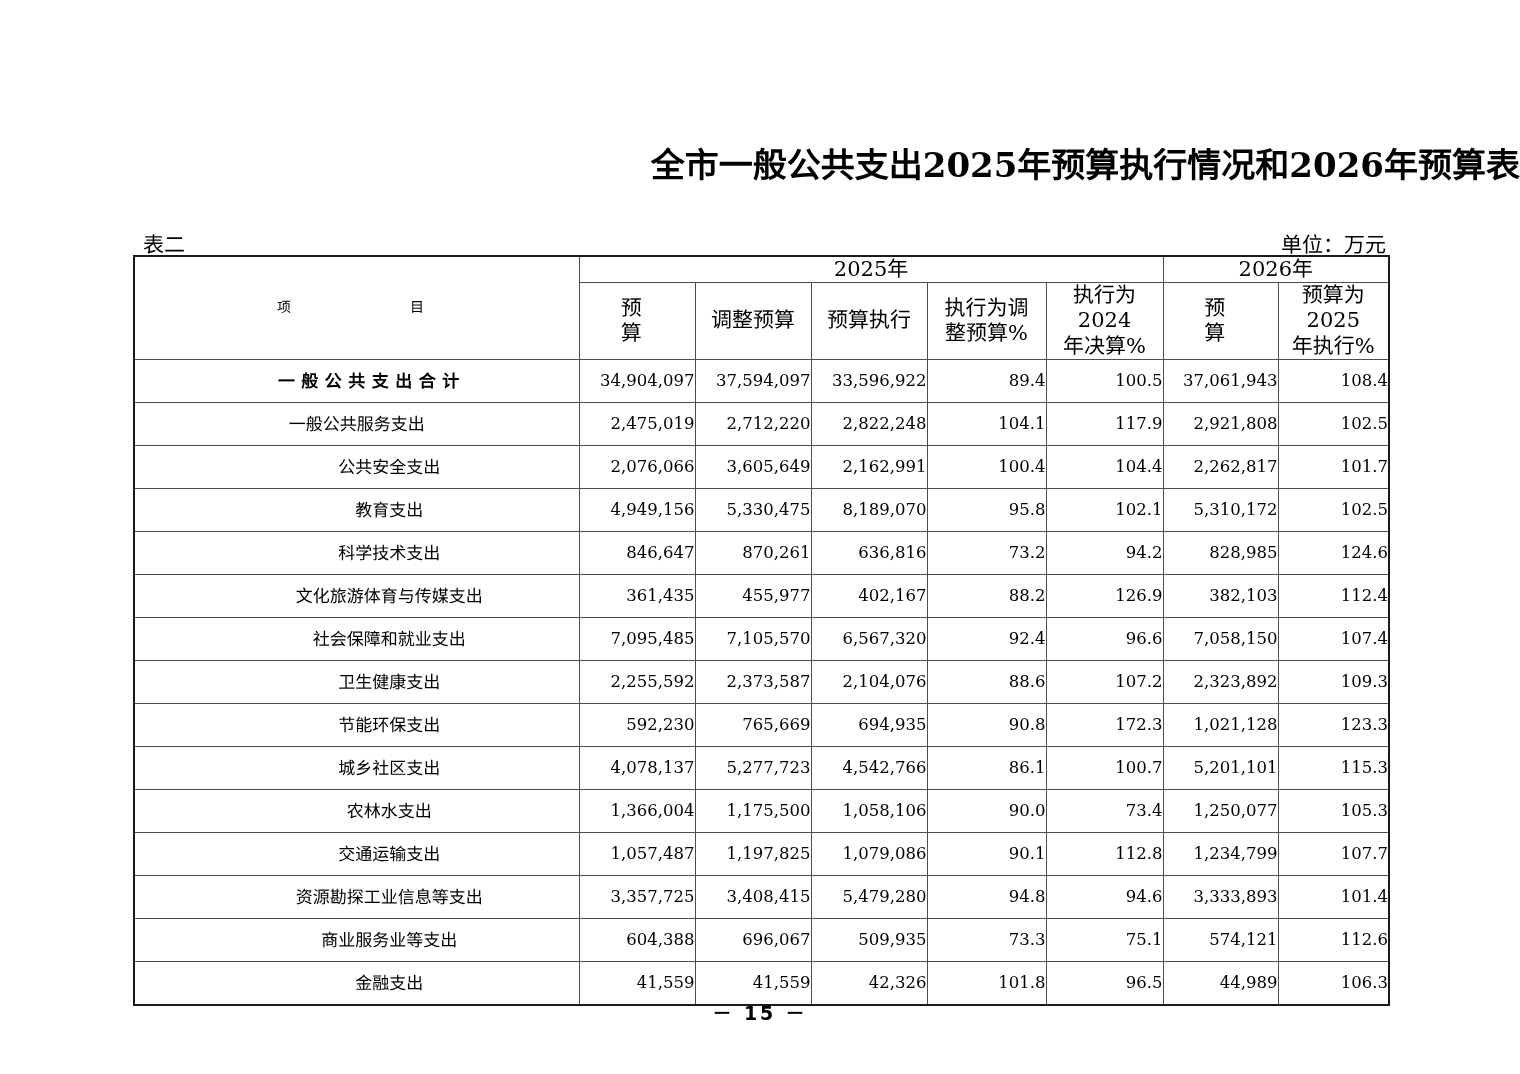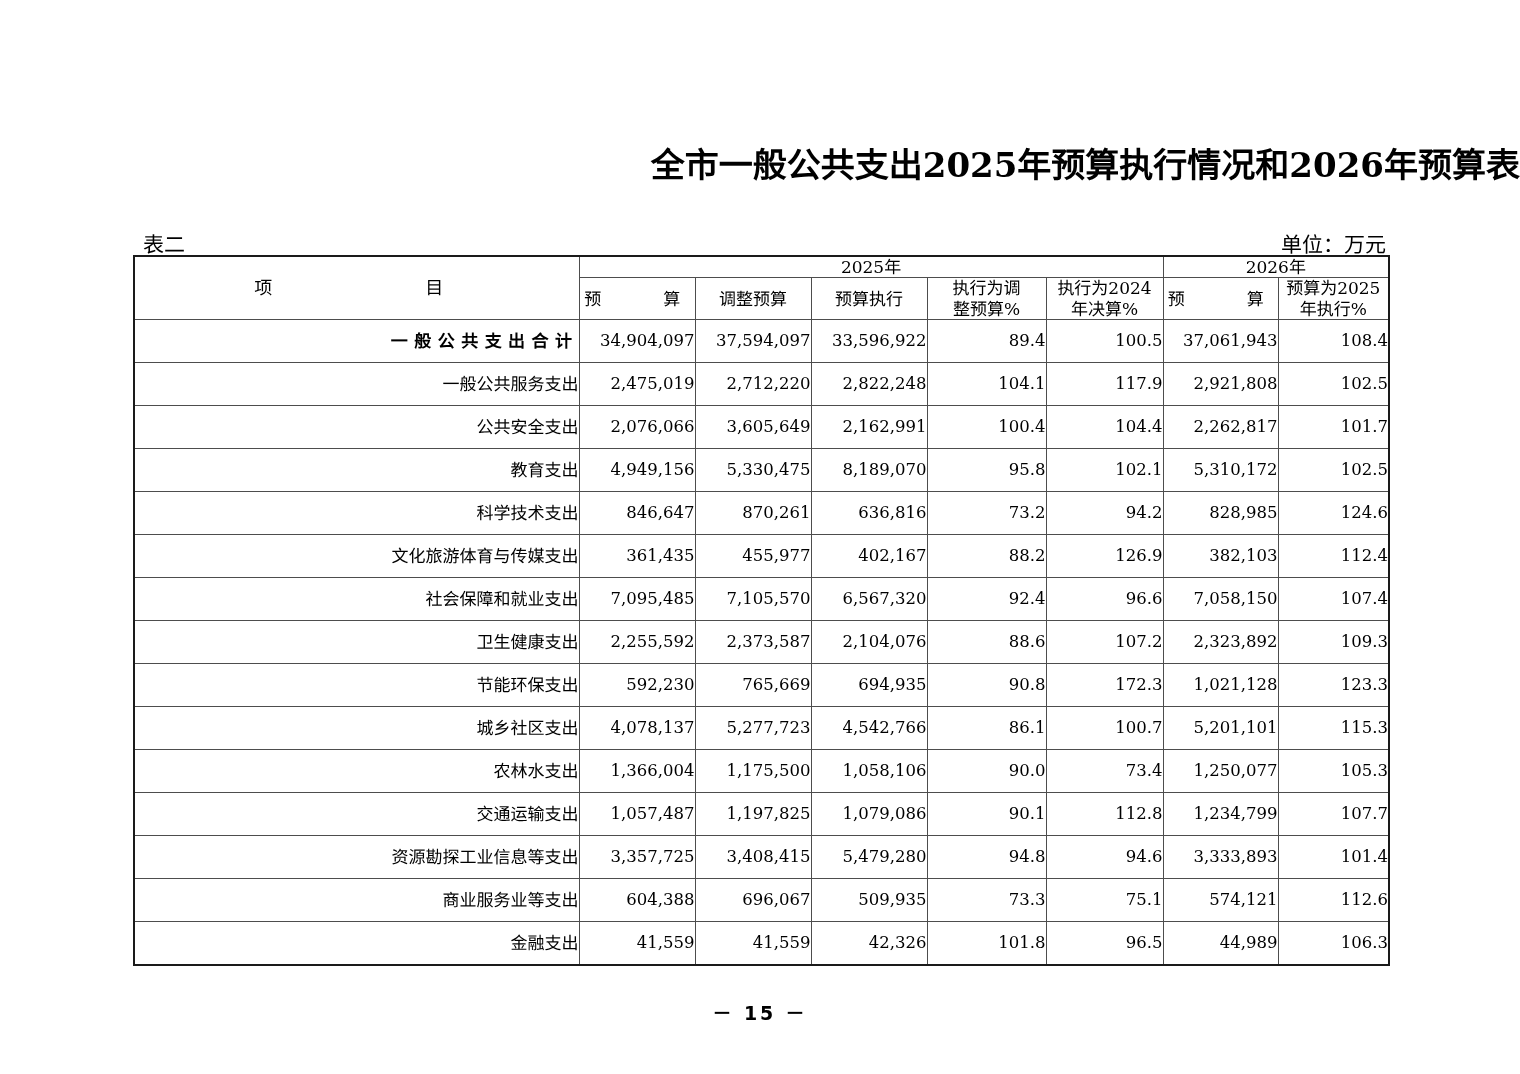--- a/index.html
+++ b/index.html
@@ -81,33 +81,33 @@
     background: #ffffff;
   }
   
   table.budget {
     border: 2px solid #1a1a1a;
   }
   .outer-top td, .outer-top th { border-top: 2px solid #1a1a1a; }
 
   th.hd {
     text-align: center;
-    font-size: 17px;
+    font-size: 21px;
     line-height: 1.2;
     font-family: "DejaVu Serif", "Liberation Serif", serif;
     padding: 3px 2px;
   }
   th.hd-item {
-    font-size: 18px;
+    font-size: 14px;
   }
   .sp-wide { letter-spacing: 0.9em; padding-left: 0.9em; }
   .sp-mid  { letter-spacing: 0.55em; padding-left: 0.55em; }
 
   td.item {
-    text-align: right;
+    text-align: center;
     font-size: 17px;
     height: 42px;
     line-height: 42px;
     white-space: nowrap;
     overflow: hidden;
   }
   td.item .txt { display: inline-block; }
   td.item.lvl-total {
     font-weight: bold;
     letter-spacing: 0.38em;

